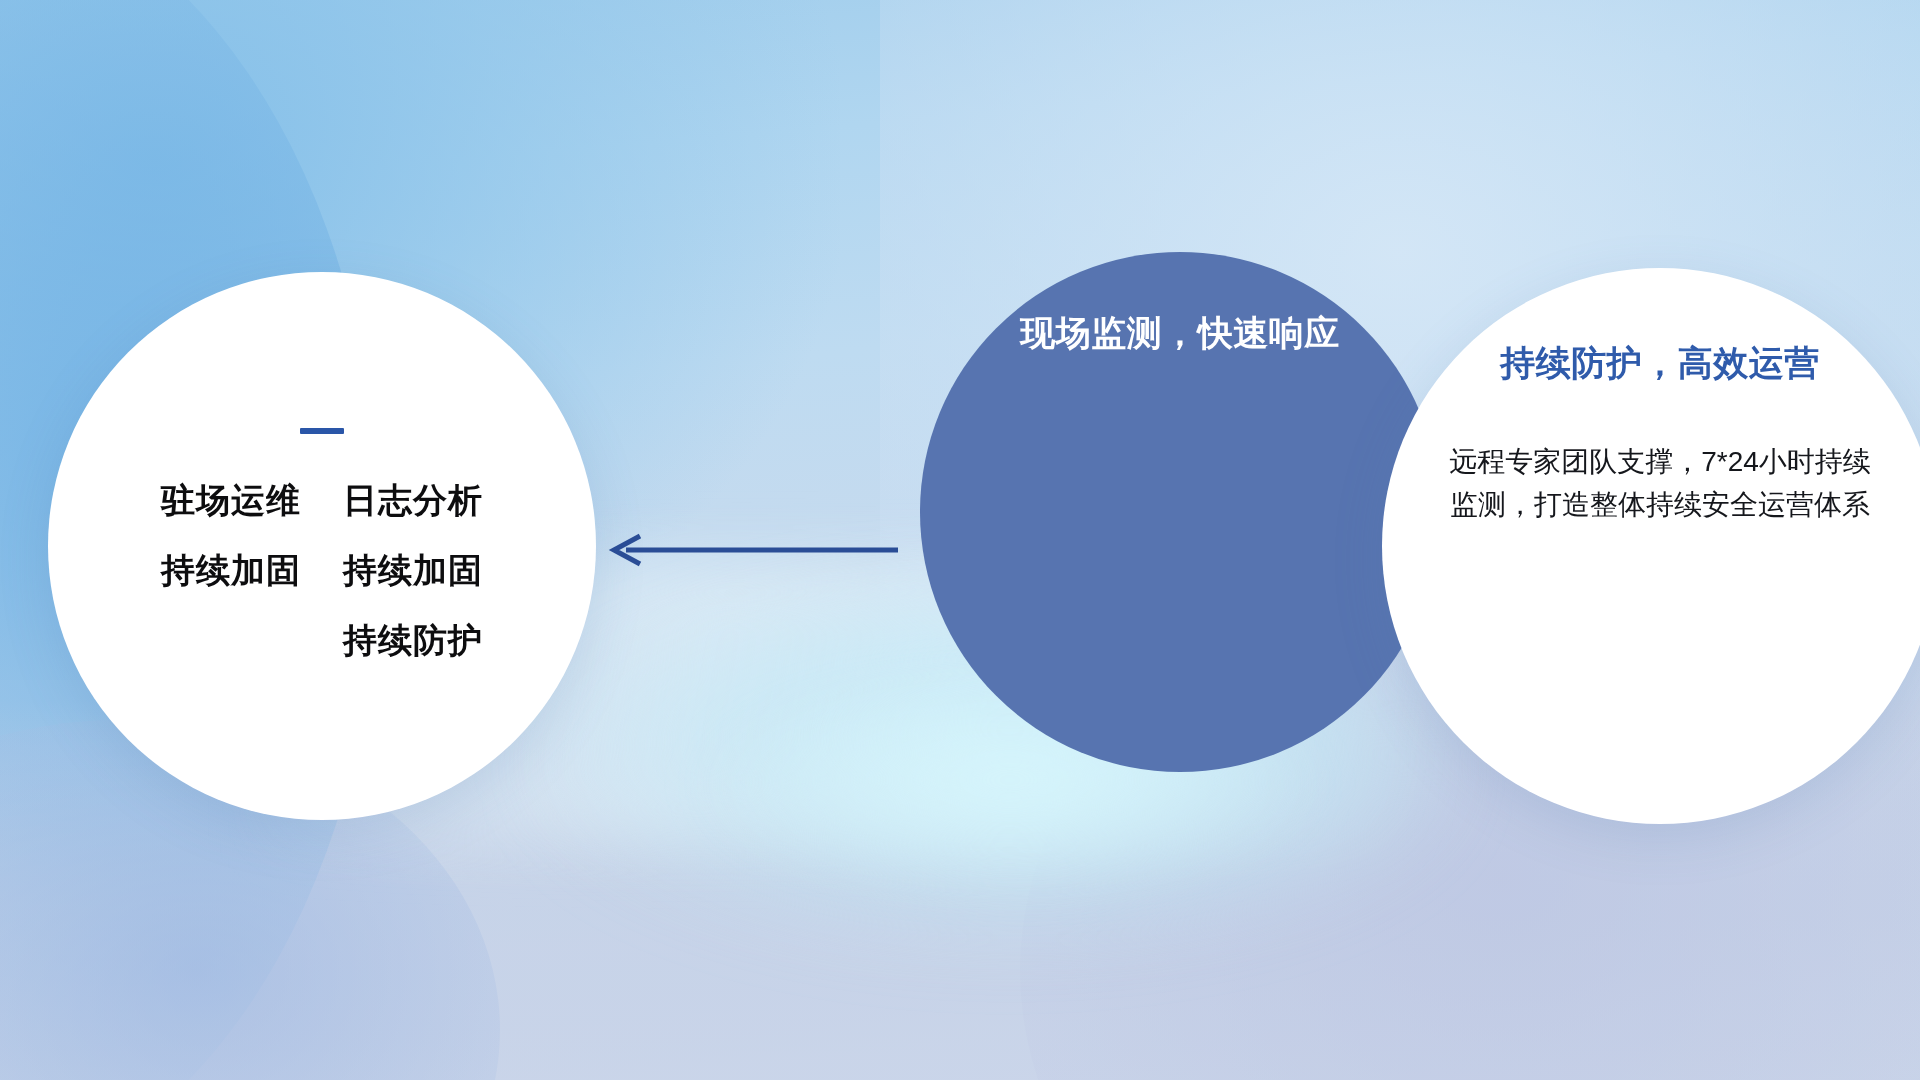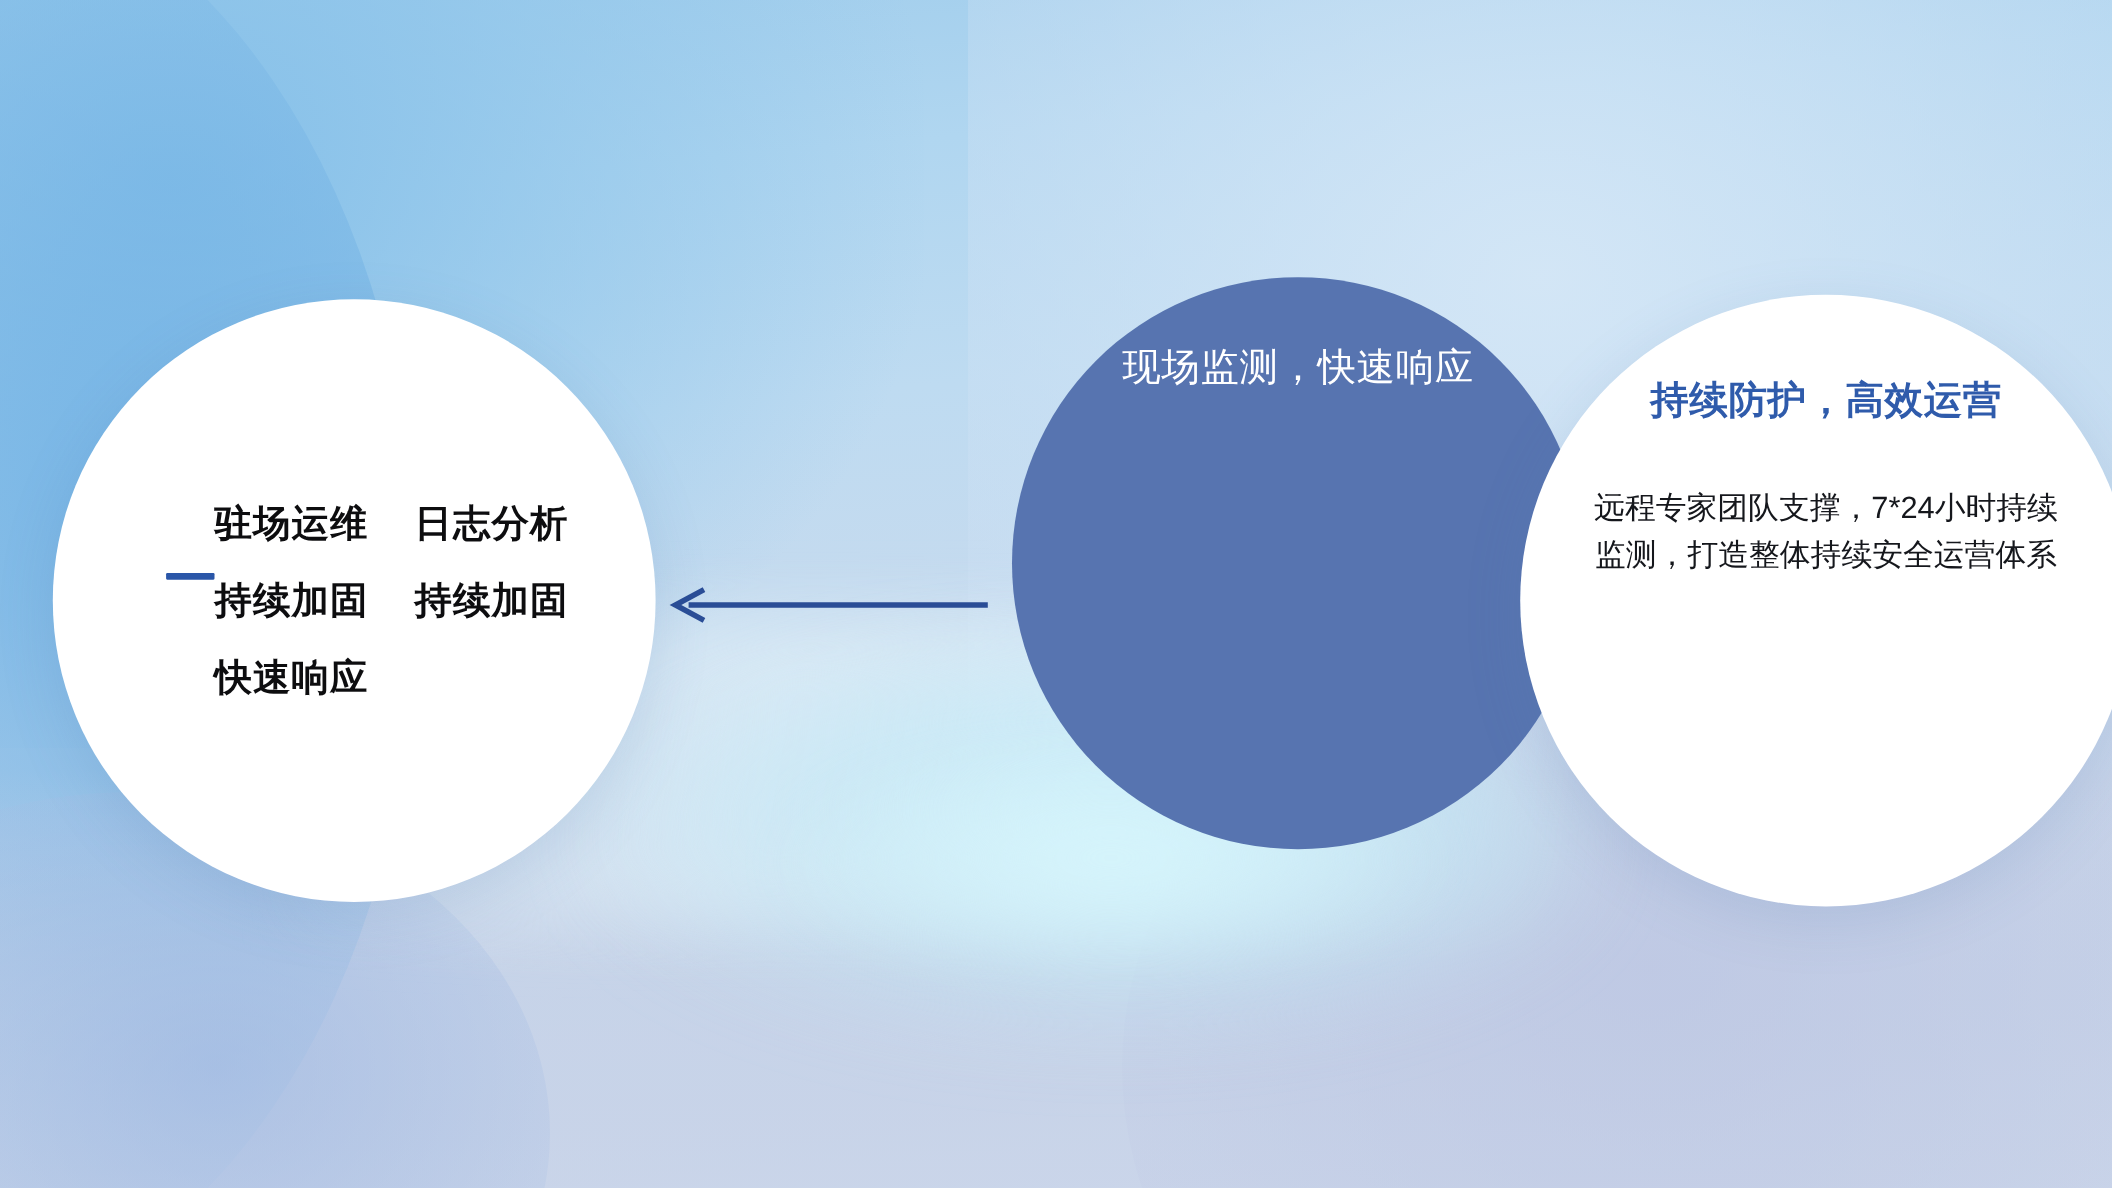--- a/index.html
+++ b/index.html
@@ -92,43 +92,43 @@
     background:#5774b0;
   }
   .c-right {
     left:1382px; top:268px; width:556px; height:556px;
     background:#ffffff;
     box-shadow:0 14px 50px rgba(90,125,175,0.18);
   }
 
   
   .left-content {
-    position:absolute; left:60px; top:272px; width:548px; height:548px;
-    display:flex; flex-direction:row; align-items:center; justify-content:center;
-    text-align:left;
+    position:absolute; left:48px; top:272px; width:548px; height:548px;
+    display:flex; flex-direction:column; align-items:center; justify-content:center;
+    text-align:right;
   }
   .dash {
     width:44px; height:6px; background:#2a56a8; border-radius:1px;
     margin-bottom:44px;
   }
   .left-lines { display:flex; flex-direction:column; gap:24px; }
   .left-line {
     font-size:34px; font-weight:bold; color:#0d0d0f; letter-spacing:1px;
     white-space:pre;
   }
 
   
   .mid-content {
     position:absolute; left:920px; top:252px; width:520px; height:520px;
     display:flex; flex-direction:column; align-items:center;
     padding:58px 36px 0 36px; text-align:center;
     z-index:3;
   }
   .mid-title {
-    font-size:35px; font-weight:normal; color:#ffffff; letter-spacing:0.5px;
+    font-size:35px; font-weight:bold; color:#ffffff; letter-spacing:0.5px;
     white-space:nowrap;
   }
   .mid-body {
     margin-top:58px; font-size:28px; line-height:1.52; color:#ffffff;
     width:320px;
   }
 
   
   .right-content {
     position:absolute; left:1382px; top:268px; width:556px; height:556px;
@@ -182,21 +182,21 @@
 
   <div class="mid-content">
     <div class="mid-title">现场监测，快速响应</div>
   </div>
 
   <div class="left-content">
     <div class="dash"></div>
     <div class="left-lines">
       <div class="left-line">驻场运维    日志分析</div>
       <div class="left-line">持续加固    持续加固</div>
-      <div class="left-line">快速响应</div>
+      <div class="left-line">持续防护</div>
     </div>
   </div>
 
   <div class="right-content">
     <div class="right-title">持续防护，高效运营</div>
     <div class="right-body">远程专家团队支撑，7*24小时持续监测，打造整体持续安全运营体系</div>
   </div>
 
 </div>
 

